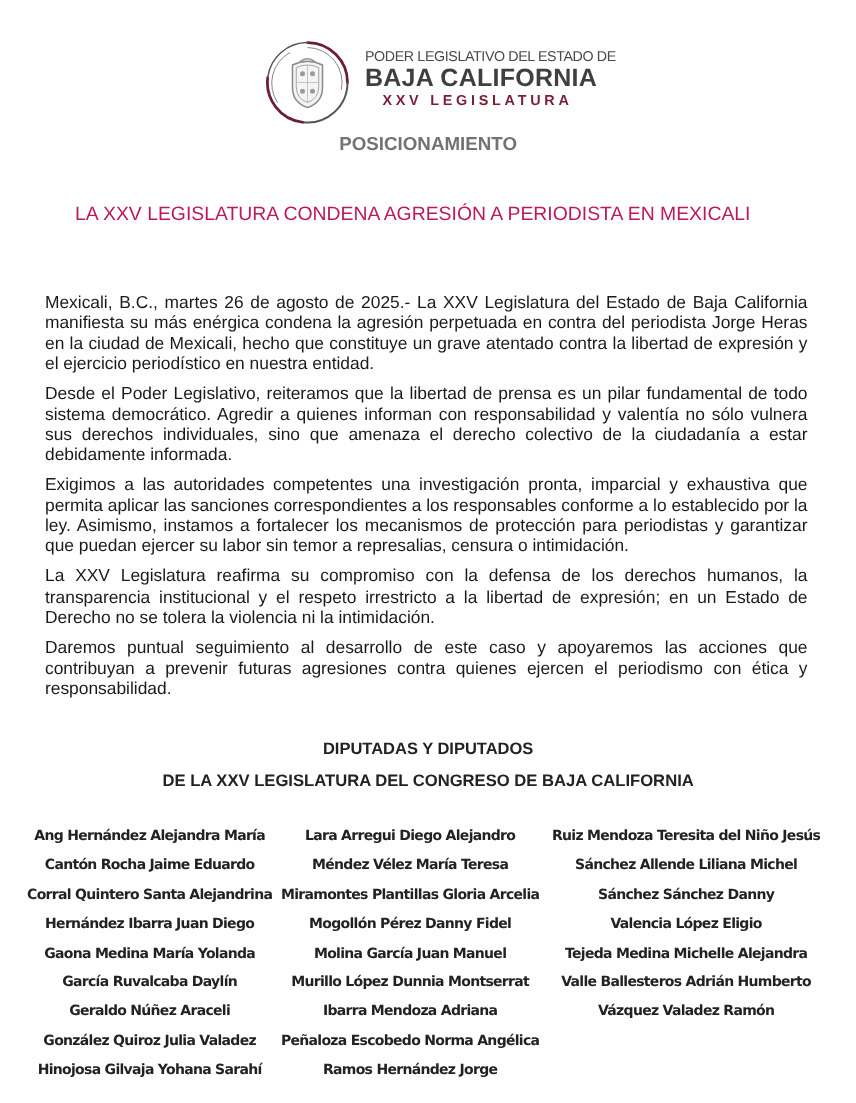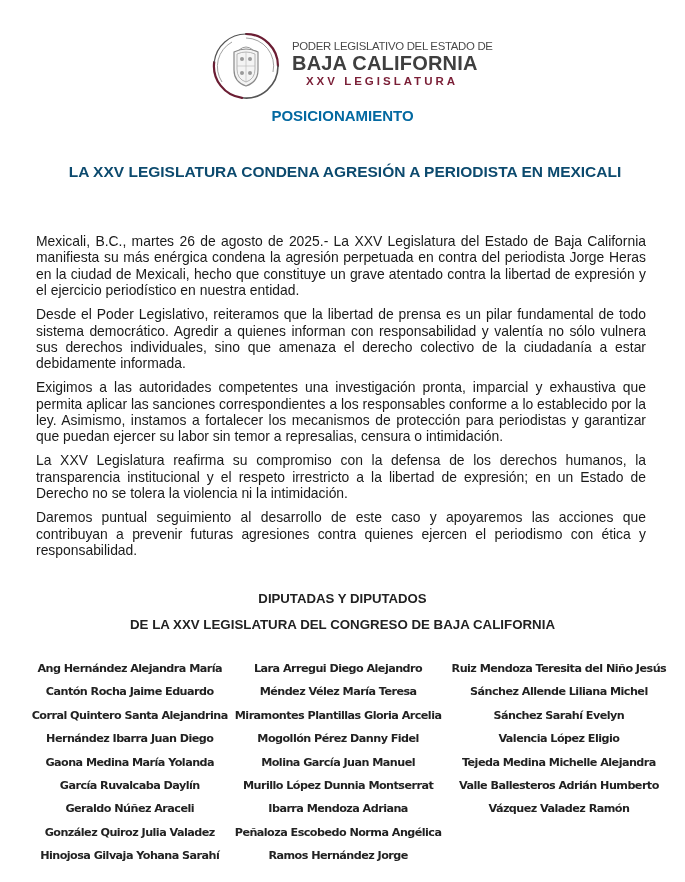--- a/index.html
+++ b/index.html
@@ -54,30 +54,30 @@
       line-height: 15px;
       white-space: nowrap;
     }
     .section-label {
       position: absolute;
       left: 0; top: 107px;
       width: 685px;
       text-align: center;
       font-size: 15px;
       font-weight: bold;
-      color: #0369a1;
+      color: #737373;
     }
     .doc-title {
       position: absolute;
       left: 60px; top: 162px;
       width: 570px;
-      text-align: center;
+      text-align: left;
       font-size: 15.5px;
-      font-weight: bold;
-      color: #0c4a6e;
+      font-weight: normal;
+      color: #be185d;
       line-height: 19px;
     }
     .body-text {
       position: absolute;
       left: 36px; top: 233px;
       width: 610px;
       font-size: 13.9px;
       line-height: 16.4px;
       color: #1a1a1a;
       text-align: justify;
@@ -91,21 +91,21 @@
       width: 685px;
       text-align: center;
       font-weight: bold;
       font-size: 13.2px;
       color: #222222;
       line-height: 26px;
     }
     .signature-heading .line2 { font-size: 13.3px; }
     .members {
       position: absolute;
-      left: 28px; top: 660px;
+      left: 18px; top: 660px;
       width: 645px;
       display: flex;
     }
     .members .col {
       display: flex;
       flex-direction: column;
       align-items: center;
     }
     .members .col1 { width: 205px; }
     .members .col2 { width: 215px; }
@@ -190,19 +190,19 @@
     <div class="member">Mogollón Pérez Danny Fidel</div>
     <div class="member">Molina García Juan Manuel</div>
     <div class="member">Murillo López Dunnia Montserrat</div>
     <div class="member">Ibarra Mendoza Adriana</div>
     <div class="member">Peñaloza Escobedo Norma Angélica</div>
     <div class="member">Ramos Hernández Jorge</div>
   </div>
   <div class="col col3">
     <div class="member">Ruiz Mendoza Teresita del Niño Jesús</div>
     <div class="member">Sánchez Allende Liliana Michel</div>
-    <div class="member">Sánchez Sarahí Evelyn</div>
+    <div class="member">Sánchez Sánchez Danny</div>
     <div class="member">Valencia López Eligio</div>
     <div class="member">Tejeda Medina Michelle Alejandra</div>
     <div class="member">Valle Ballesteros Adrián Humberto</div>
     <div class="member">Vázquez Valadez Ramón</div>
   </div>
 </div>
 
 </body></html>

